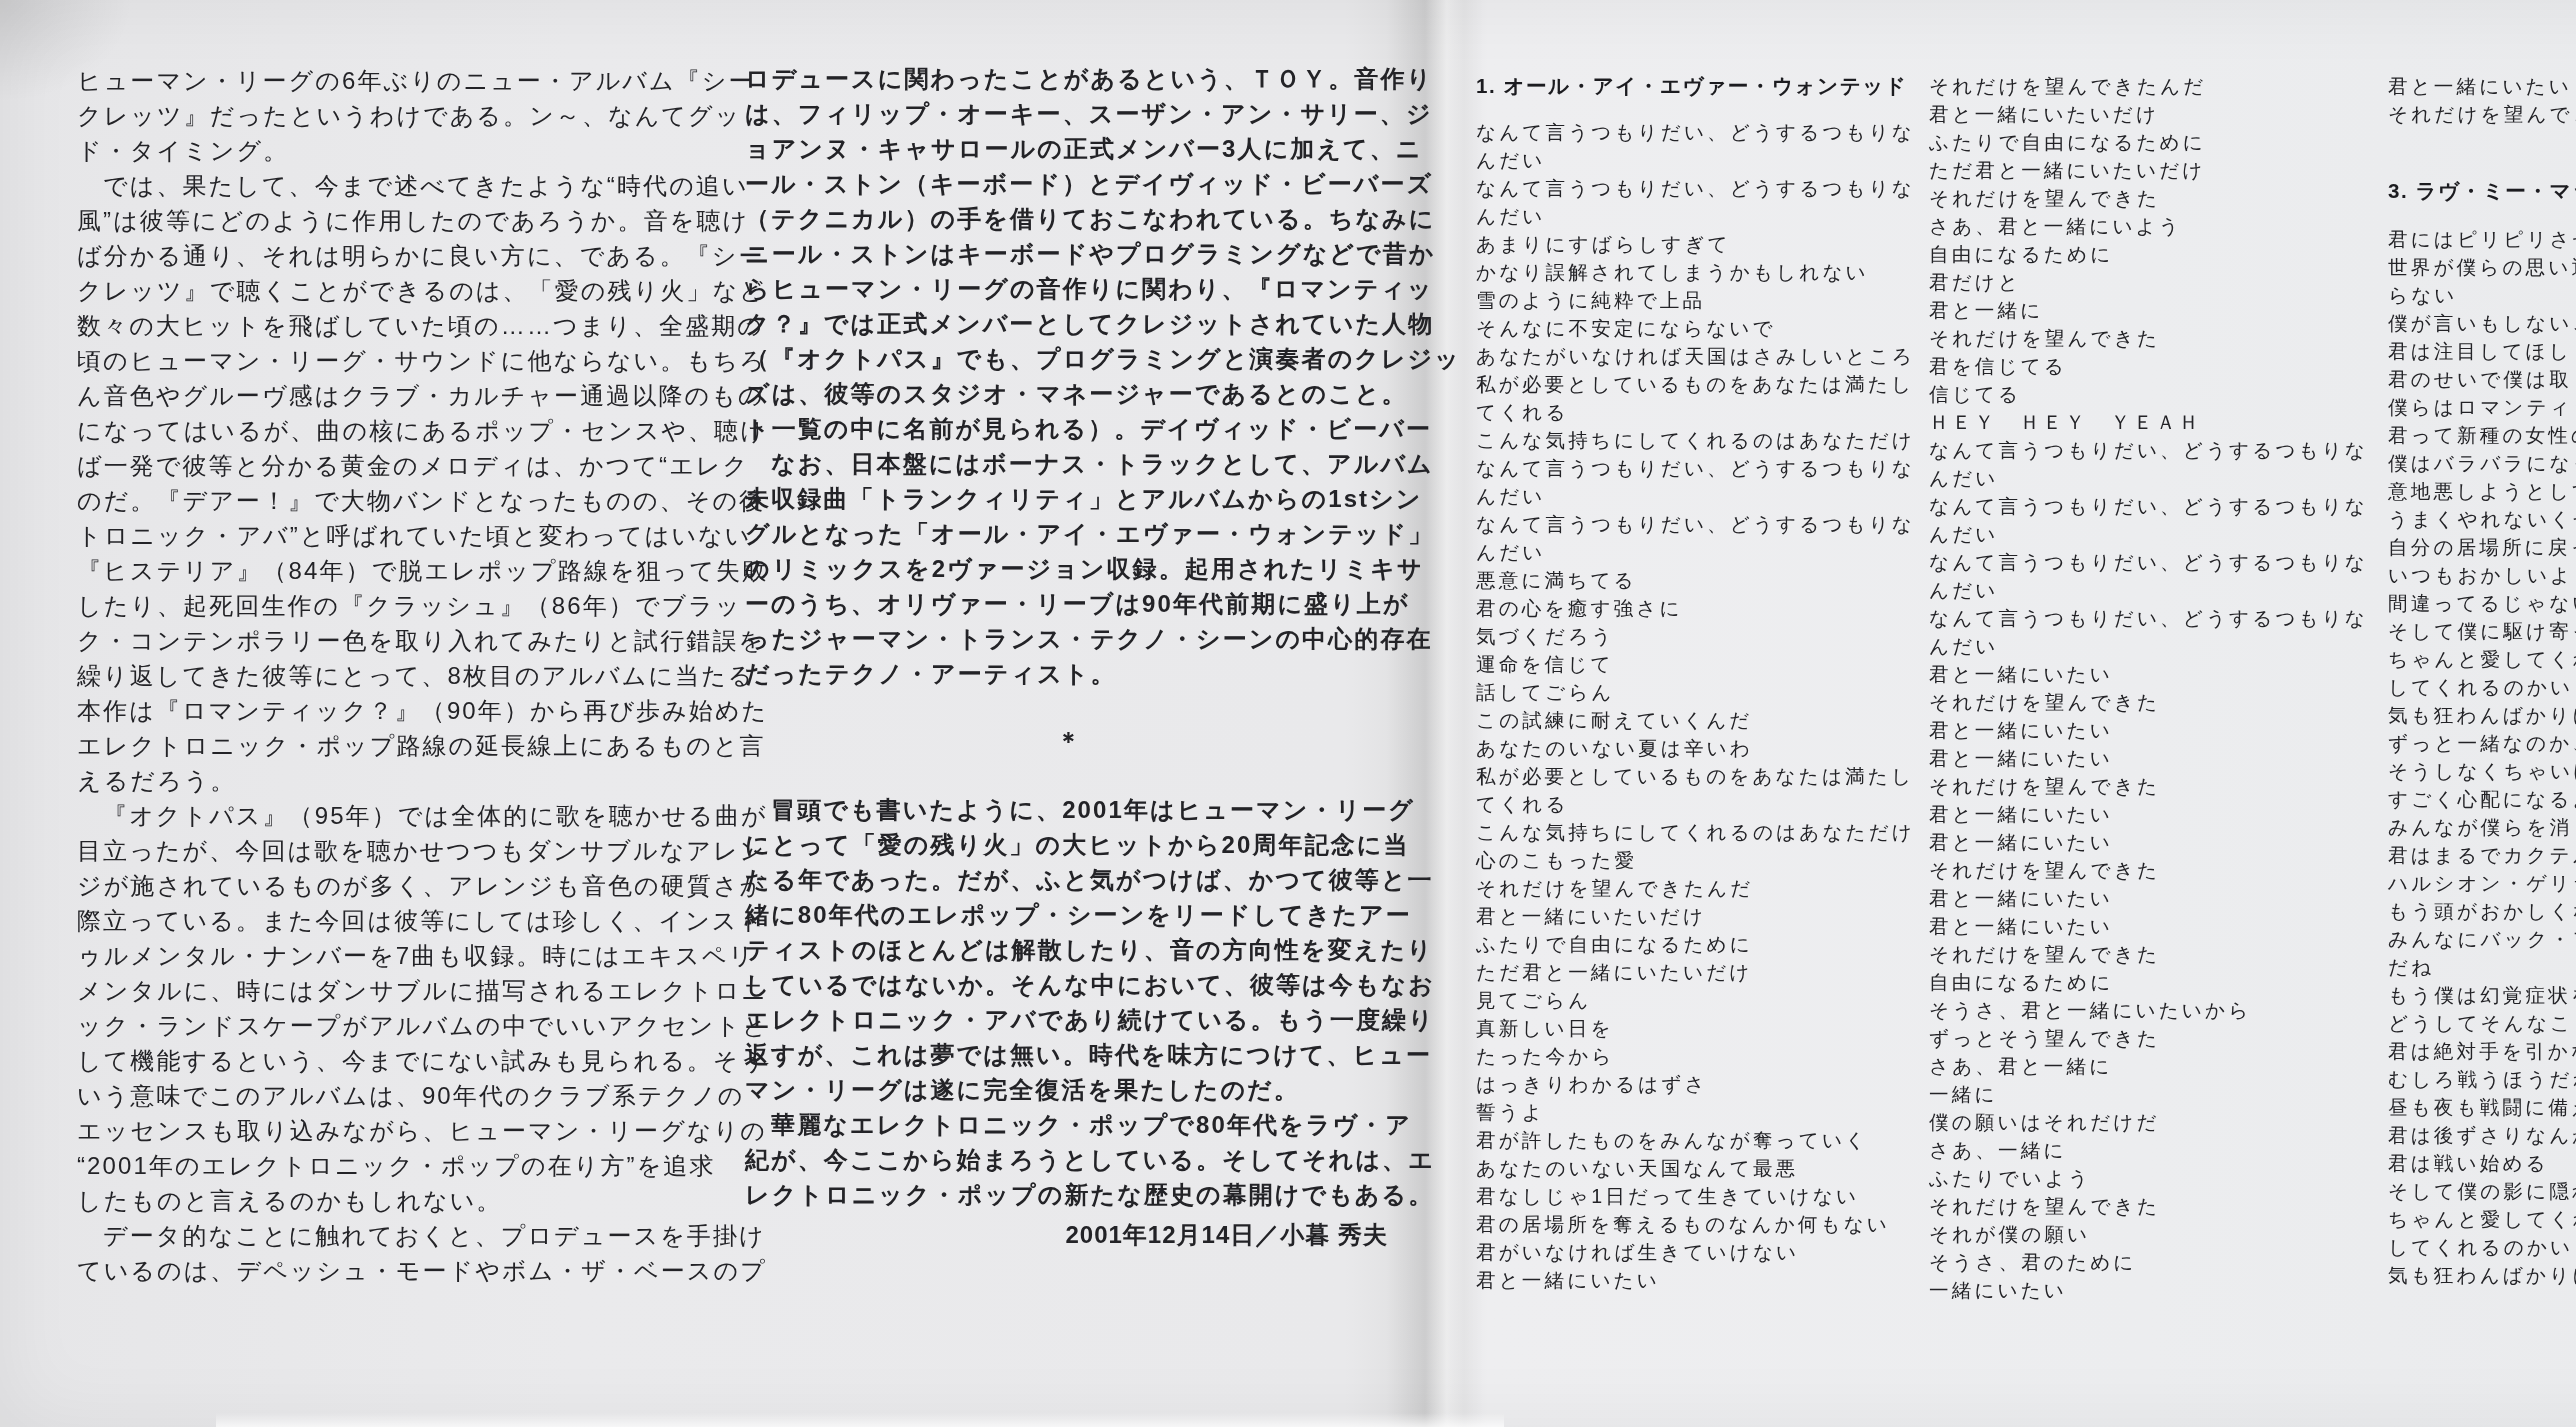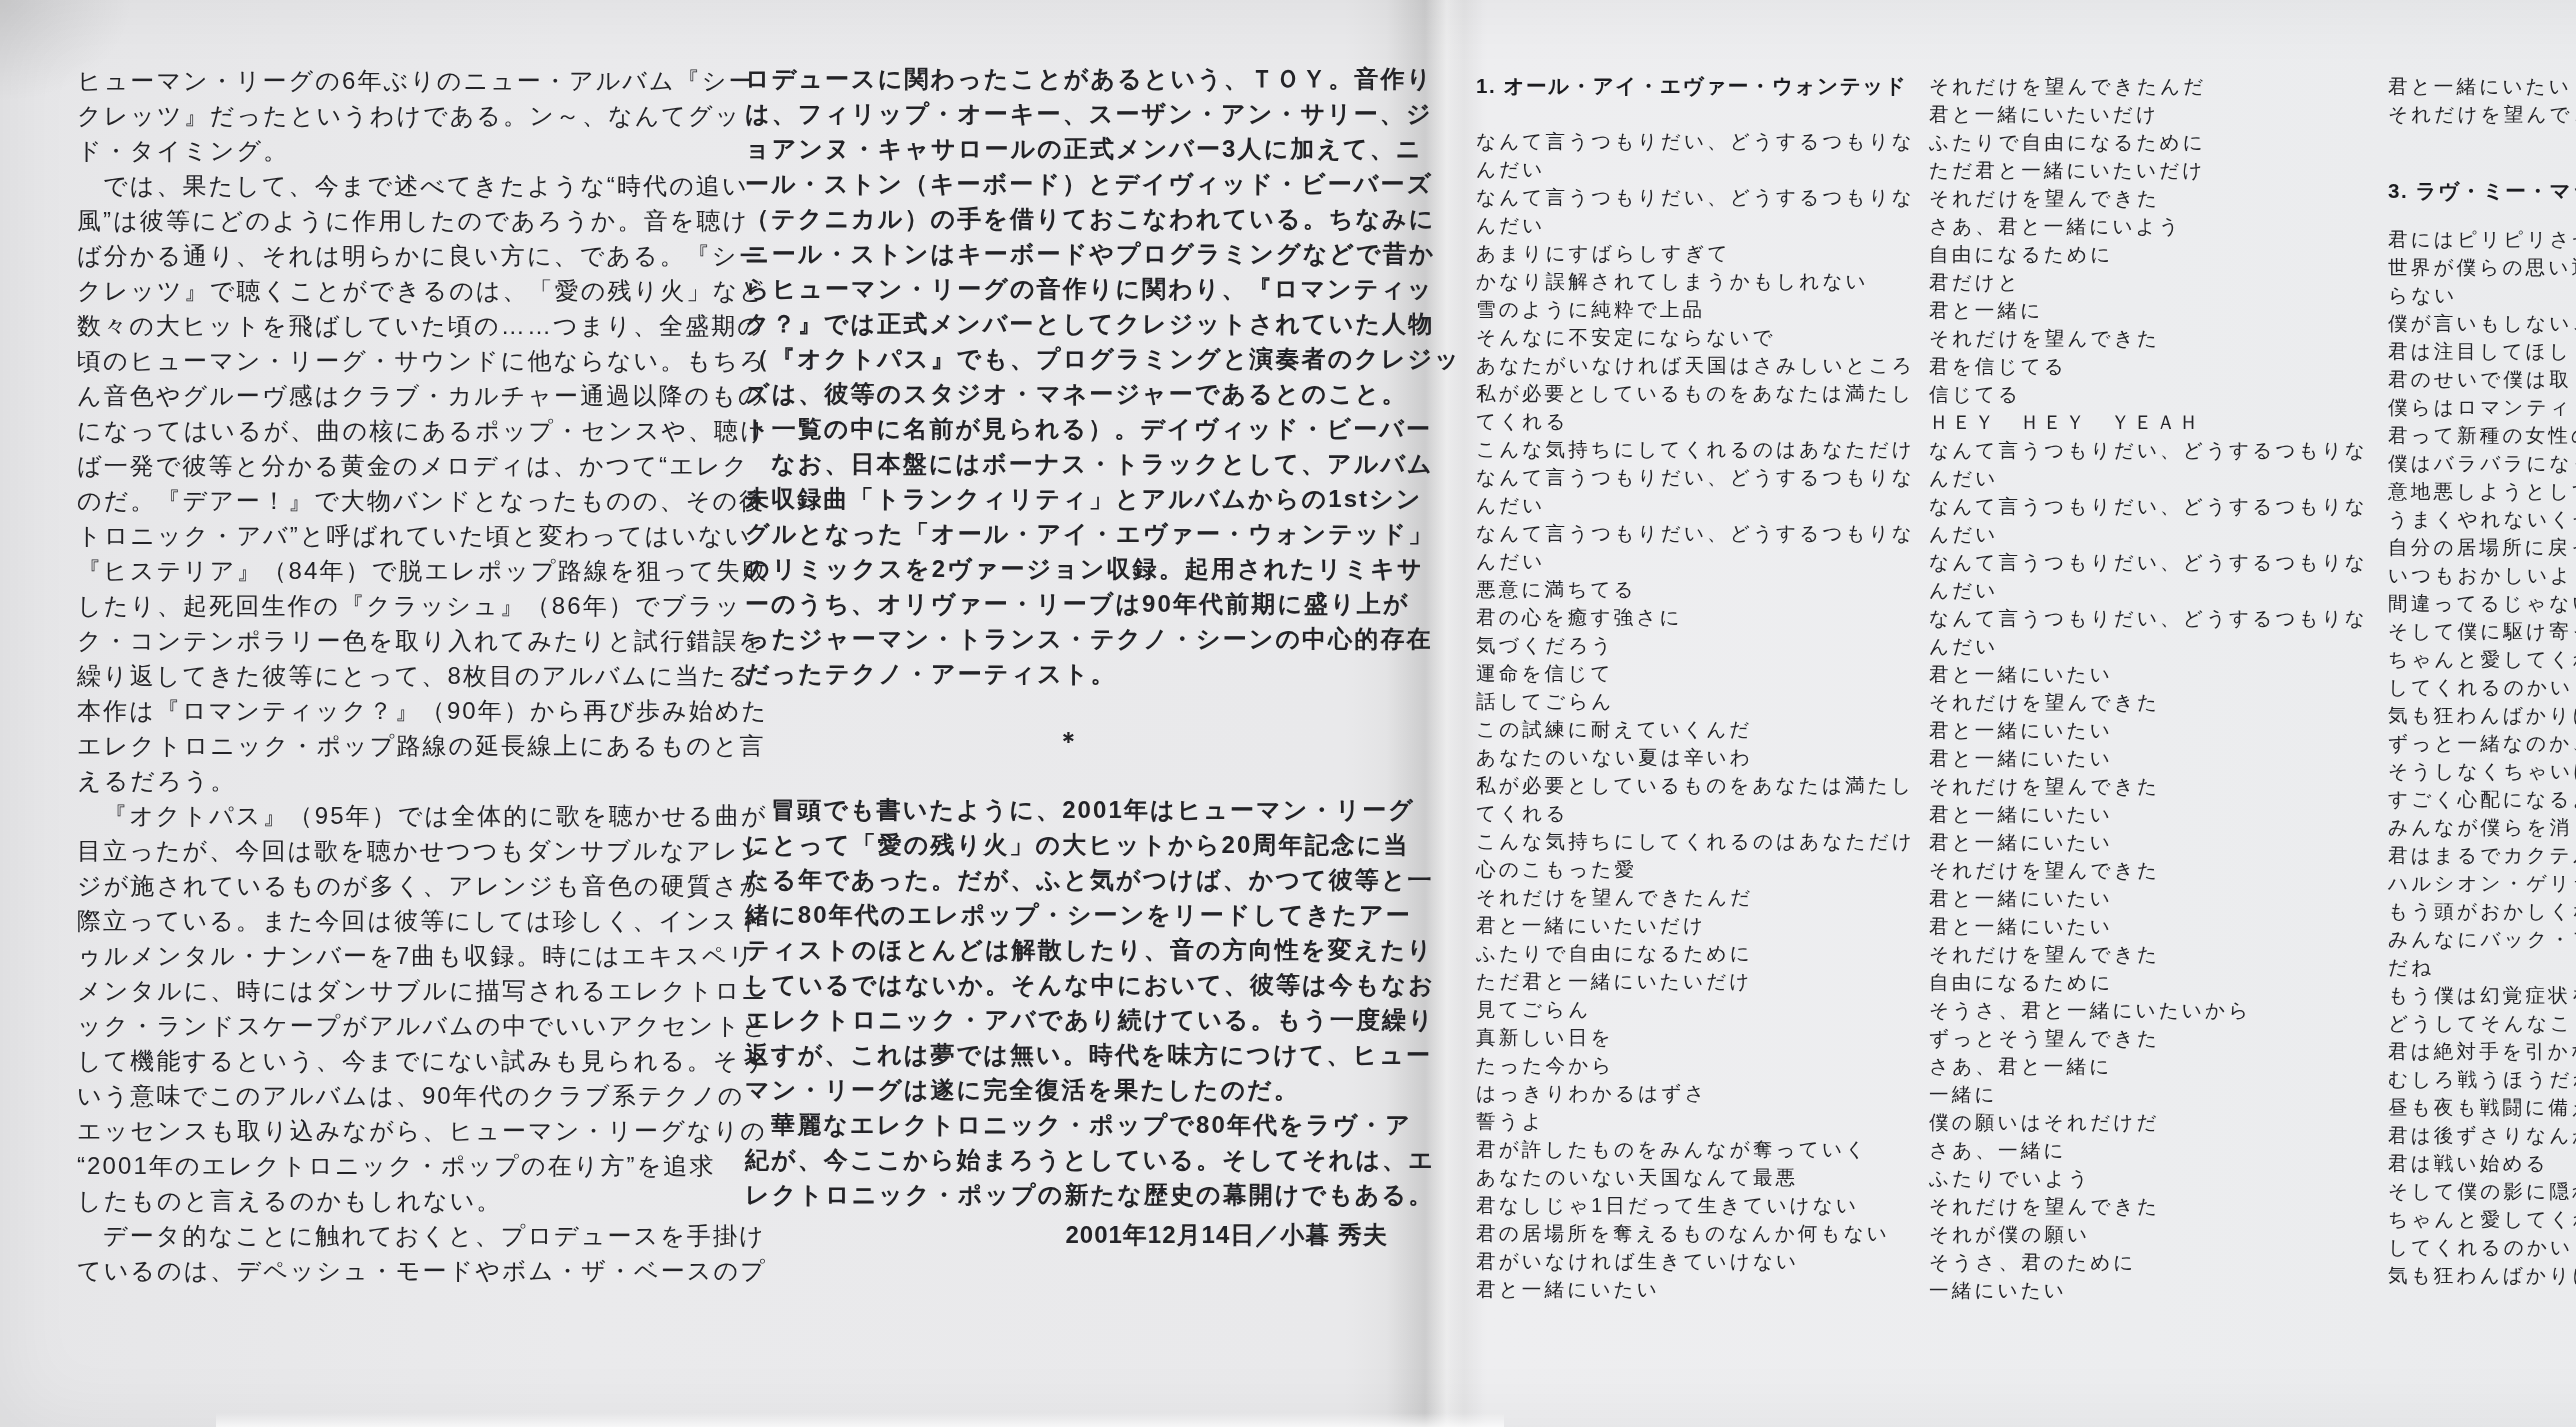--- a/index.html
+++ b/index.html
@@ -34,21 +34,21 @@
   .lyrics .line { height:28px; }
   .col-1 { left:77px;  top:63px; width:721px; }
   .col-2 { left:745px; top:61px; width:647px;font-weight:bold; }
   .col-3 { left:1476px; top:72px; width:453px; }
   .col-4 { left:1929px; top:72px; width:453px; }
   .col-5 { left:2388px; top:72px; width:464px; }
   .lyr-header {
     font-weight:bold; font-size:20.6px; line-height:28px;
     letter-spacing:1.5px; color:#1c1c20;
   }
-  .col-3 .lyr-header { margin-bottom:27px; }
+  .col-3 .lyr-header { margin-bottom:18px; }
   .col-5 .lyr-header { margin-top:49px; margin-bottom:19.6px; }
   .separator { text-align:center; padding:32px 0 34px 0; line-height:35px; letter-spacing:0; }
   .signature { text-align:right; margin-top:5px; padding-right:4.1px; letter-spacing:1px; }
 </style>
 </head>
 <body>
 
 <div class="spread">
   <div class="fold"></div>
   <div class="corner-shade"></div>

